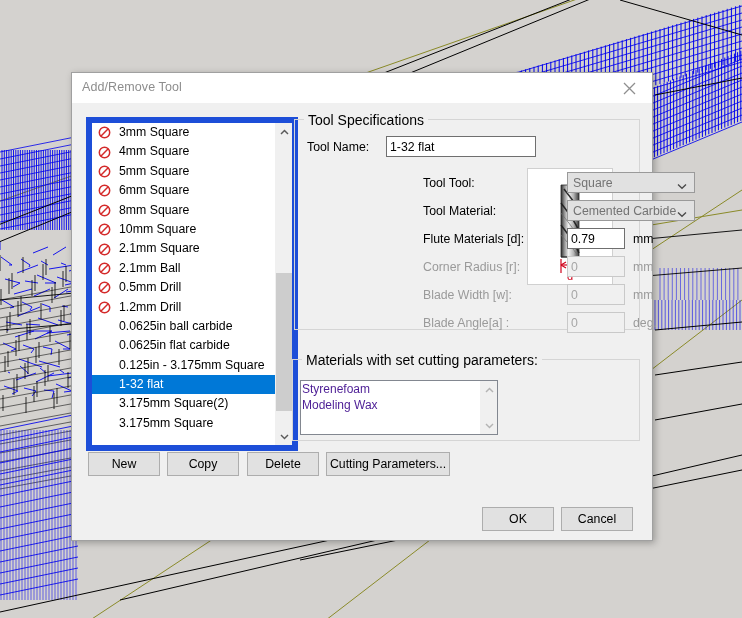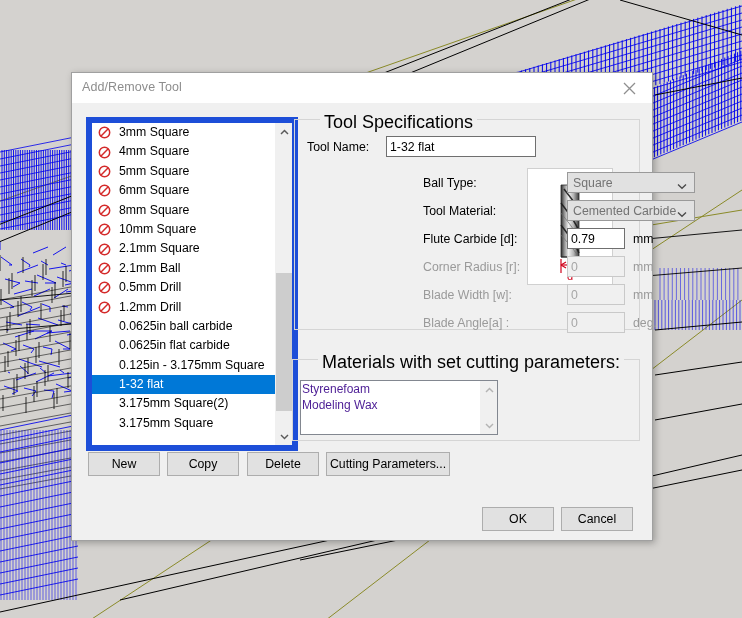--- a/index.html
+++ b/index.html
@@ -47,21 +47,21 @@
       border-left:1px solid #f0f0f0;}
   .sb-btn{width:16px;height:17px;display:flex;align-items:center;justify-content:center;}
   .sb-up{position:absolute;top:0;left:0;}
   .sb-down{position:absolute;bottom:0;left:0;}
   .sb-thumb{position:absolute;left:0;width:16px;background:#cdcdcd;}
 
   
   .groupbox{position:absolute;border:1px solid #d5d5d5;}
   .groupbox>.gb-title{
     position:absolute;top:-8px;left:9px;background:#f0f0f0;padding:0 4px;
-    font-size:18px;color:#000;margin-left:16px;
+    font-size:14px;color:#000;
   }
   #gb-spec{left:222px;top:16px;width:344px;height:209px;}
   #gb-mats{left:220px;top:256px;width:346px;height:80px;}
 
   
   .lbl{position:absolute;font-size:12.3px;color:#000;white-space:nowrap;}
   .lbl.dim{color:#9a9a9a;}
   .txtfield{
     position:absolute;background:#fff;border:1px solid #6f6f6f;
     font-size:12.3px;color:#000;padding:2px 3px;box-sizing:border-box;
@@ -785,41 +785,41 @@
             <path d="M33 90 L33 104"></path>
             <path d="M51 90 L51 104"></path>
             <path d="M33 96 L51 96"></path>
             <path d="M33 96 L38 93 M33 96 L38 99"></path>
             <path d="M51 96 L46 93 M51 96 L46 99"></path>
           </g>
           <text x="42" y="111" font-size="11" fill="#d0021b" text-anchor="middle" font-family="Liberation Sans, sans-serif">d</text>
         </svg>
       </div>
 
-      <div class="lbl" style="left:128px;top:56px;">Ball Type:</div>
+      <div class="lbl" style="left:128px;top:56px;">Tool Tool:</div>
       <div class="combo" style="left:272px;top:52px;width:128px;height:21px;">
         <span class="cval">Square</span>
         <span class="carrow">
           <svg width="10" height="7" viewBox="0 0 10 7">
               <path d="M1 1.5 L5 5.3 L9 1.5" stroke="#4a4a4a" stroke-width="1.3" fill="none"></path>
             </svg>
         </span>
       </div>
 
       <div class="lbl" style="left:128px;top:84px;">Tool Material:</div>
       <div class="combo" style="left:272px;top:80px;width:128px;height:21px;">
         <span class="cval">Cemented Carbide</span>
         <span class="carrow">
           <svg width="10" height="7" viewBox="0 0 10 7">
               <path d="M1 1.5 L5 5.3 L9 1.5" stroke="#4a4a4a" stroke-width="1.3" fill="none"></path>
             </svg>
         </span>
       </div>
 
-      <div class="lbl" style="left:128px;top:112px;">Flute Carbide [d]:</div>
+      <div class="lbl" style="left:128px;top:112px;">Flute Materials [d]:</div>
       <input class="txtfield" style="left: 272px; top: 108px; width: 58px; height: 21px;" value="0.79">
       <div class="lbl" style="left:338px;top:112px;">mm</div>
 
       <div class="lbl dim" style="left:128px;top:140px;">Corner Radius [r]:</div>
       <input class="txtfield disabled" style="left: 272px; top: 136px; width: 58px; height: 21px;" disabled="" value="0">
       <div class="lbl dim" style="left:338px;top:140px;">mm</div>
 
       <div class="lbl dim" style="left:128px;top:168px;">Blade Width [w]:</div>
       <input class="txtfield disabled" style="left: 272px; top: 164px; width: 58px; height: 21px;" disabled="" value="0">
       <div class="lbl dim" style="left:338px;top:168px;">mm</div>

